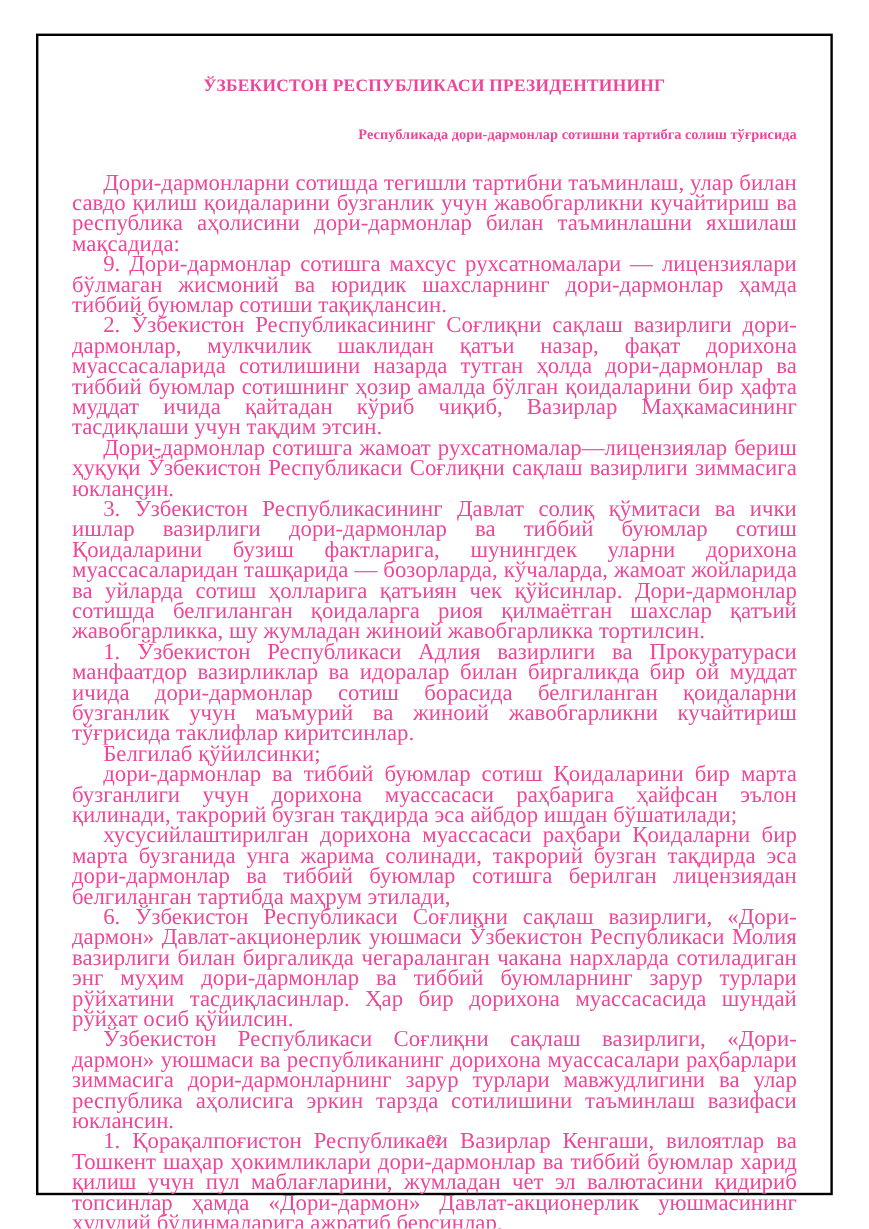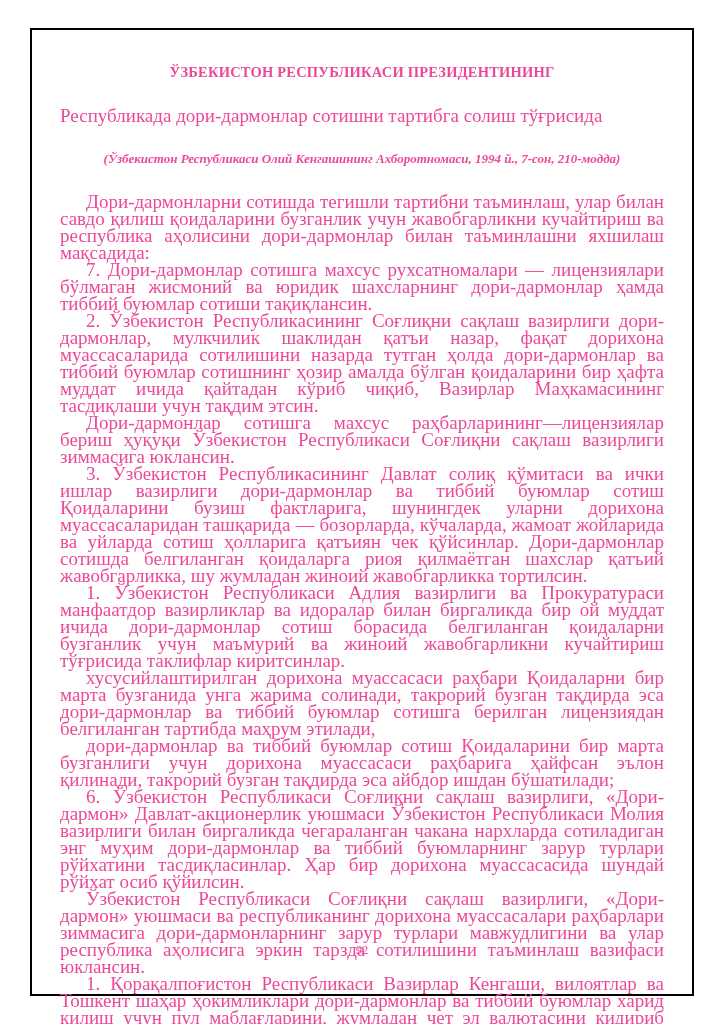--- a/index.html
+++ b/index.html
@@ -28,23 +28,23 @@
   }
   .doc-header {
     text-align: center;
     font-weight: bold;
     font-size: 14.5px;
     line-height: 1.45;
     letter-spacing: 0.2px;
     margin: 0 0 22px 0;
   }
   .doc-title {
-    text-align: left;
-    font-weight: normal;
-    font-size: 19px;
+    text-align: right;
+    font-weight: bold;
+    font-size: 12px;
     margin: 0 0 24px 0;
   }
   .doc-citation {
     text-align: center;
     font-style: italic;
     font-weight: 600;
     font-size: 13px;
     margin: 0 0 26px 0;
   }
   .doc-body p {
@@ -68,31 +68,31 @@
 
 <div class="page">
   <div class="border-frame">
 
     <div class="doc-header">
       <div>ЎЗБЕКИСТОН РЕСПУБЛИКАСИ ПРЕЗИДЕНТИНИНГ</div>
     </div>
 
     <div class="doc-title">Республикада дори-дармонлар сотишни тартибга солиш тўғрисида</div>
 
-    <div class="doc-citation">(Ўзбекистон Республикаси Олий Кенгашининг Ахборотномаси, 1994 й., 7-сон, 210-модда)</div>
 
     <div class="doc-body">
       <p>Дори-дармонларни сотишда тегишли тартибни таъминлаш, улар билан савдо қилиш қоидаларини бузганлик учун жавобгарликни кучайтириш ва республика аҳолисини дори-дармонлар билан таъминлашни яхшилаш мақсадида:</p>
-      <p>7. Дори-дармонлар сотишга махсус рухсатномалари — лицензиялари бўлмаган жисмоний ва юридик шахсларнинг дори-дармонлар ҳамда тиббий буюмлар сотиши тақиқлансин.</p>
+      <p>9. Дори-дармонлар сотишга махсус рухсатномалари — лицензиялари бўлмаган жисмоний ва юридик шахсларнинг дори-дармонлар ҳамда тиббий буюмлар сотиши тақиқлансин.</p>
       <p>2. Ўзбекистон Республикасининг Соғлиқни сақлаш вазирлиги дори-дармонлар, мулкчилик шаклидан қатъи назар, фақат дорихона муассасаларида сотилишини назарда тутган ҳолда дори-дармонлар ва тиббий буюмлар сотишнинг ҳозир амалда бўлган қоидаларини бир ҳафта муддат ичида қайтадан кўриб чиқиб, Вазирлар Маҳкамасининг тасдиқлаши учун тақдим этсин.</p>
-      <p>Дори-дармонлар сотишга махсус раҳбарларининг—лицензиялар бериш ҳуқуқи Ўзбекистон Республикаси Соғлиқни сақлаш вазирлиги зиммасига юклансин.</p>
+      <p>Дори-дармонлар сотишга жамоат рухсатномалар—лицензиялар бериш ҳуқуқи Ўзбекистон Республикаси Соғлиқни сақлаш вазирлиги зиммасига юклансин.</p>
       <p>3. Ўзбекистон Республикасининг Давлат солиқ қўмитаси ва ички ишлар вазирлиги дори-дармонлар ва тиббий буюмлар сотиш Қоидаларини бузиш фактларига, шунингдек уларни дорихона муассасаларидан ташқарида — бозорларда, кўчаларда, жамоат жойларида ва уйларда сотиш ҳолларига қатъиян чек қўйсинлар. Дори-дармонлар сотишда белгиланган қоидаларга риоя қилмаётган шахслар қатъий жавобгарликка, шу жумладан жиноий жавобгарликка тортилсин.</p>
       <p>1. Ўзбекистон Республикаси Адлия вазирлиги ва Прокуратураси манфаатдор вазирликлар ва идоралар билан биргаликда бир ой муддат ичида дори-дармонлар сотиш борасида белгиланган қоидаларни бузганлик учун маъмурий ва жиноий жавобгарликни кучайтириш тўғрисида таклифлар киритсинлар.</p>
+      <p>Белгилаб қўйилсинки;</p>
+      <p>дори-дармонлар ва тиббий буюмлар сотиш Қоидаларини бир марта бузганлиги учун дорихона муассасаси раҳбарига ҳайфсан эълон қилинади, такрорий бузган тақдирда эса айбдор ишдан бўшатилади;</p>
       <p>хусусийлаштирилган дорихона муассасаси раҳбари Қоидаларни бир марта бузганида унга жарима солинади, такрорий бузган тақдирда эса дори-дармонлар ва тиббий буюмлар сотишга берилган лицензиядан белгиланган тартибда маҳрум этилади,</p>
-      <p>дори-дармонлар ва тиббий буюмлар сотиш Қоидаларини бир марта бузганлиги учун дорихона муассасаси раҳбарига ҳайфсан эълон қилинади, такрорий бузган тақдирда эса айбдор ишдан бўшатилади;</p>
       <p>6. Ўзбекистон Республикаси Соғлиқни сақлаш вазирлиги, «Дори-дармон» Давлат-акционерлик уюшмаси Ўзбекистон Республикаси Молия вазирлиги билан биргаликда чегараланган чакана нархларда сотиладиган энг муҳим дори-дармонлар ва тиббий буюмларнинг зарур турлари рўйхатини тасдиқласинлар. Ҳар бир дорихона муассасасида шундай рўйхат осиб қўйилсин.</p>
       <p>Ўзбекистон Республикаси Соғлиқни сақлаш вазирлиги, «Дори-дармон» уюшмаси ва республиканинг дорихона муассасалари раҳбарлари зиммасига дори-дармонларнинг зарур турлари мавжудлигини ва улар республика аҳолисига эркин тарзда сотилишини таъминлаш вазифаси юклансин.</p>
       <p>1. Қорақалпоғистон Республикаси Вазирлар Кенгаши, вилоятлар ва Тошкент шаҳар ҳокимликлари дори-дармонлар ва тиббий буюмлар харид қилиш учун пул маблағларини, жумладан чет эл валютасини қидириб топсинлар ҳамда «Дори-дармон» Давлат-акционерлик уюшмасининг ҳудудий бўлинмаларига ажратиб берсинлар.</p>
     </div>
 
     <div class="page-number">92</div>
   </div>
 </div>
 
 </body></html>

